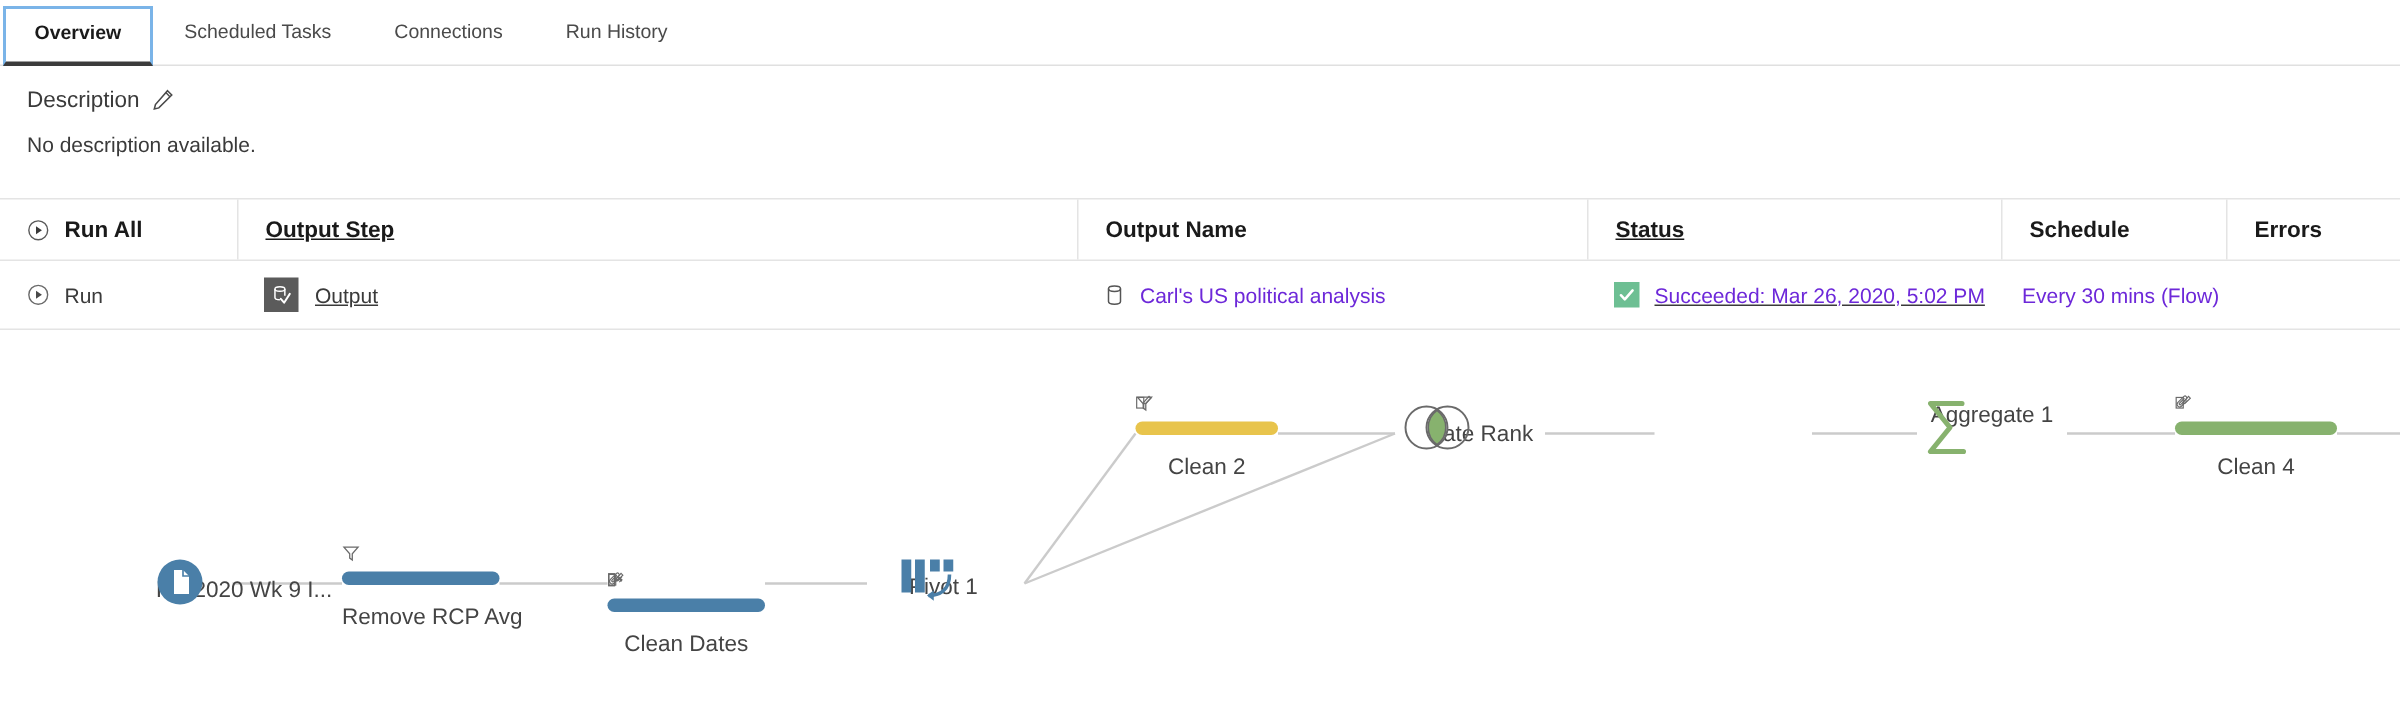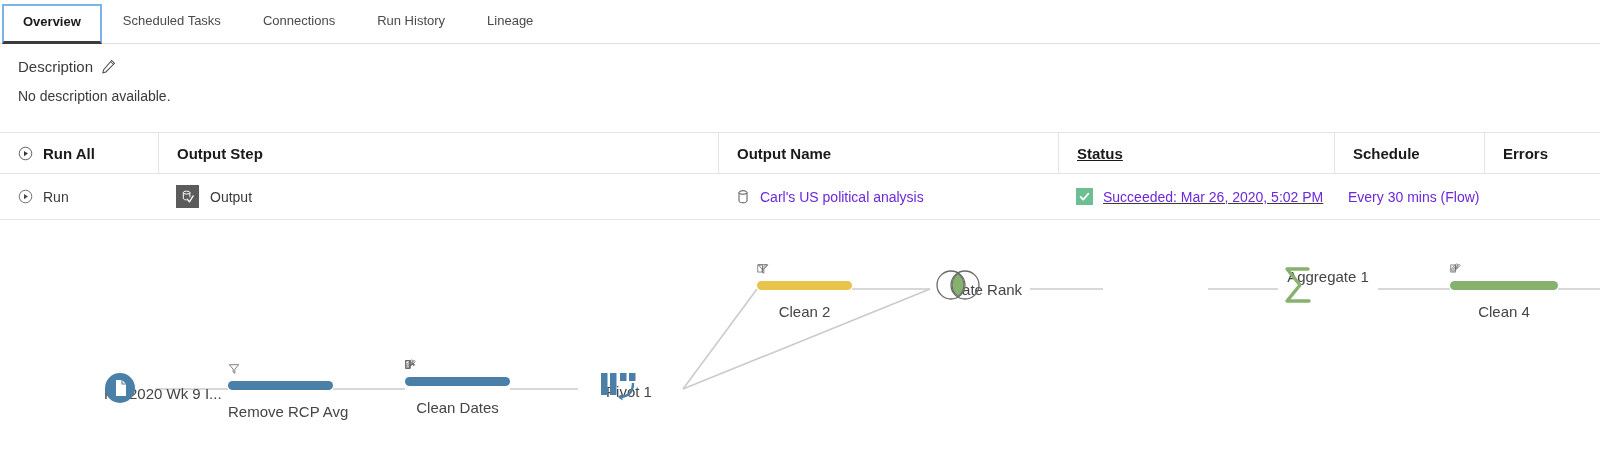--- a/index.html
+++ b/index.html
@@ -99,21 +99,21 @@
     box-sizing: border-box;
     height: 100%;
     display: flex;
     align-items: center;
     padding-left: 18px;
     overflow: hidden;
     white-space: nowrap;
   }
   .orow.header .ocell + .ocell { border-left: 1px solid #e4e4e4; }
   .c-runall   { width: 158px; }
-  .c-step     { width: 560px; }
+  .c-step     { width: 560px; text-decoration: underline; }
   .c-name     { width: 340px; }
   .c-status   { width: 276px; text-decoration: underline; }
   .c-sched    { width: 150px; }
   .c-errors   { width: 116px; }
 
   .play-icon { margin-right: 10px; display:inline-flex; align-items:center; cursor: pointer;}
   .link { color: #2d6da8; cursor: pointer; }
   .link.blue { color: #6d28d9; }
 
   .out-step-icon {
@@ -172,21 +172,20 @@
   .node .glyph { height: 40px; display:flex; align-items:center; justify-content:center; }
 </style>
 </head>
 <body>
 
 <div class="tabbar">
   <div class="tab active">Overview</div>
   <div class="tab">Scheduled Tasks</div>
   <div class="tab">Connections</div>
   <div class="tab">Run History</div>
-  <div class="tab">Lineage</div>
 </div>
 
 <div class="desc-wrap">
   <div class="desc-head">
     <span>Description</span>
     <span class="pencil-icon">
       <svg width="15" height="15" viewBox="0 0 16 16">
         <path d="M11.4 1.6 L14.4 4.6 L5.2 13.8 L2 14.6 L2.8 11.4 Z" fill="none" stroke="#4a4a4a" stroke-width="1.1"></path>
         <path d="M10.2 2.9 L13.1 5.8" stroke="#4a4a4a" stroke-width="1"></path>
       </svg>
@@ -298,21 +297,21 @@
       <span>
         <svg width="12" height="12" viewBox="0 0 14 14">
             <path d="M1.5 2 H12.5 L8 7.2 V12 L6 10.6 V7.2 Z" fill="none" stroke="#6a6a6a" stroke-width="1"></path>
           </svg>
       </span>
     </div>
     <div class="bar" style="background:#4a7fa8;"></div>
     <div class="lbl">Remove RCP Avg</div>
   </div>
 
-  <div class="node" style="left:405px; top:139px; width:105px;">
+  <div class="node" style="left:405px; top:161px; width:105px;">
     <div class="minis">
       <span>
         <svg width="11" height="11" viewBox="0 0 14 14">
             <rect x="1" y="2" width="5" height="10" fill="none" stroke="#6a6a6a" stroke-width="1"></rect>
             <path d="M7 7 h5 M10 5 l2.2 2 -2.2 2" fill="none" stroke="#6a6a6a" stroke-width="1"></path>
           </svg>
       </span>
       <span>
         <svg width="11" height="11" viewBox="0 0 14 14">
             <rect x="1" y="2" width="5" height="10" fill="none" stroke="#6a6a6a" stroke-width="1"></rect>

